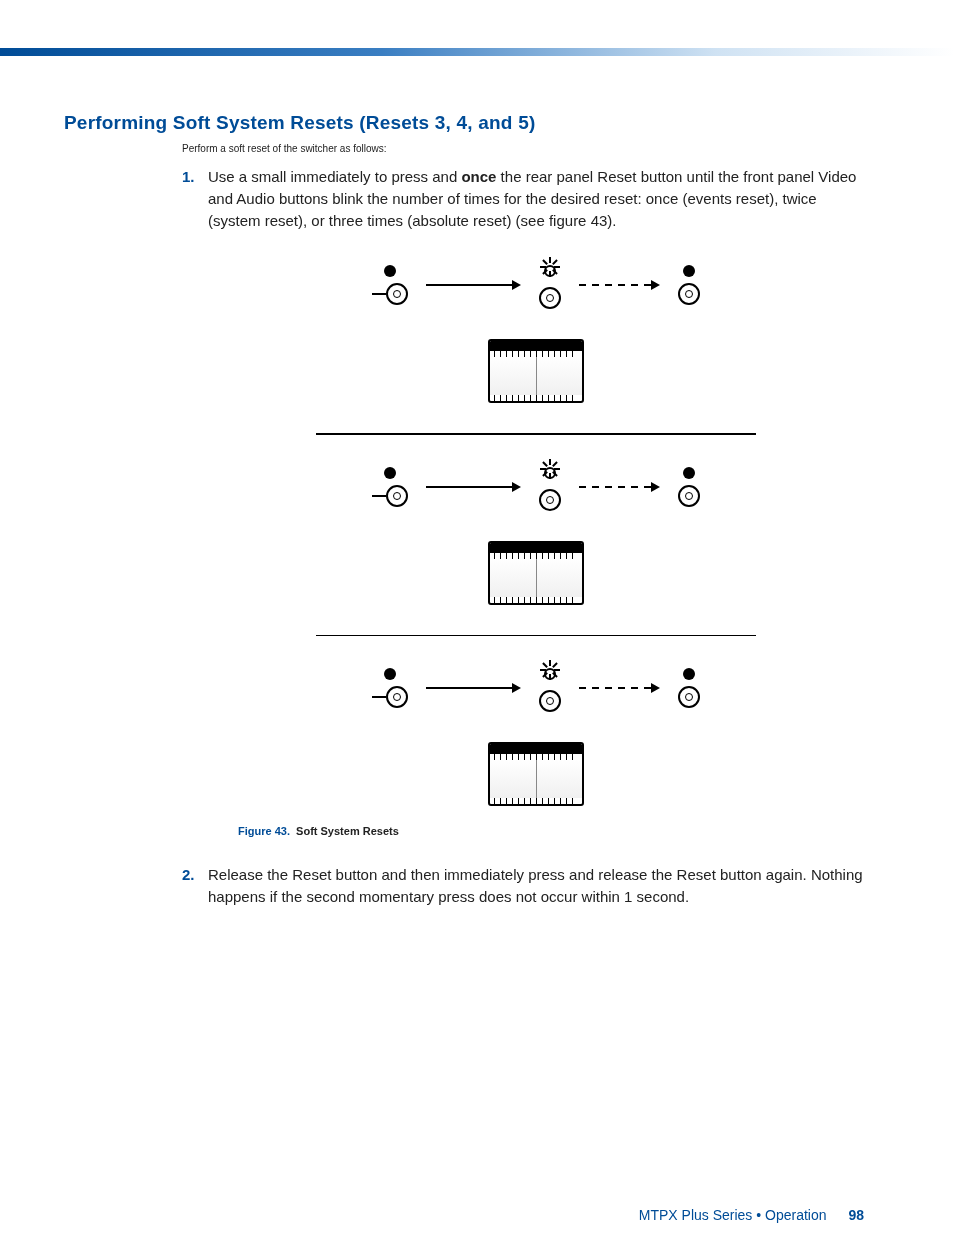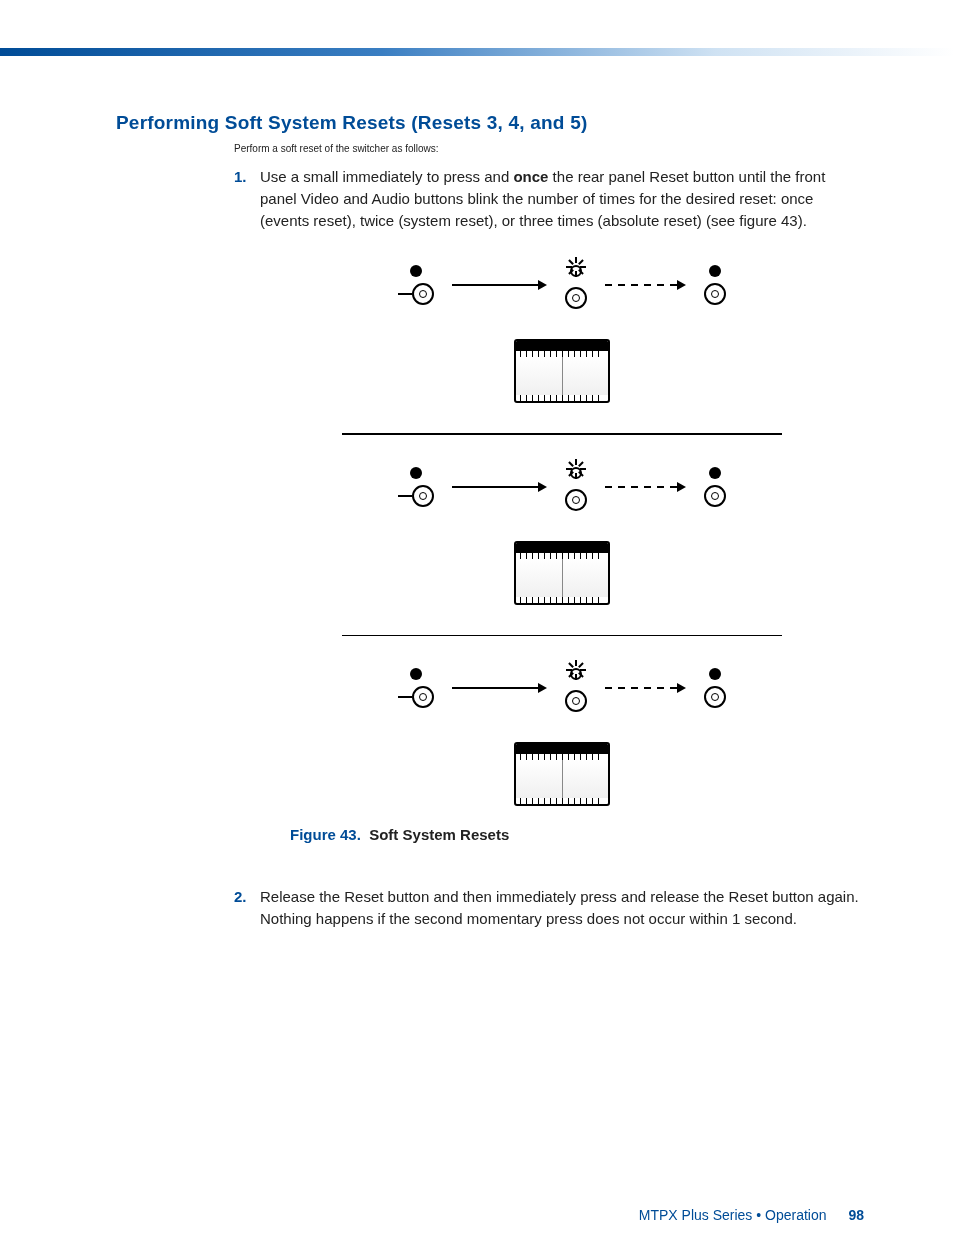--- a/index.html
+++ b/index.html
@@ -1,26 +1,26 @@
 <!DOCTYPE html>
 <html><head>
 <meta charset="utf-8">
 <style>
   html,body{margin:0;padding:0;background:#fff;font-family:"Segoe UI",Arial,sans-serif;color:#222}
   .page{width:954px;height:1235px;position:relative;box-sizing:border-box}
   .topbar{height:8px;background:linear-gradient(90deg,#004c97 0%,#3a7ec2 40%,#cfe2f3 75%,#fff 100%);margin:48px 0 0 0}
-  .content{padding:56px 90px 0 116px}
+  .content{padding:56px 90px 0 64px}
   h2{color:#004c97;font-weight:700;font-size:19px;margin:0 0 8px 0;letter-spacing:.2px}
   .intro{margin:0 0 10px 118px;font-size:10px;line-height:1.4}
   ol{margin:0 0 0 118px;padding:0;list-style:none;counter-reset:step}
   ol>li{counter-increment:step;position:relative;padding-left:26px;font-size:15px;line-height:1.45;margin-bottom:14px}
   ol>li::before{content:counter(step)".";position:absolute;left:0;top:0;font-weight:700;color:#004c97}
   .bold{font-weight:700}
   .figwrap{margin:30px 0 18px 0;text-align:center}
-  .figcap{margin:10px 0 40px 30px;font-size:15px}
+  .figcap{margin:10px 0 24px 30px;font-size:11px}
   .figcap .fn{color:#004c97;font-weight:700}
   .figcap .ft{font-weight:700;color:#222}
   .footer{position:absolute;bottom:60px;right:90px;font-size:14px}
   .footer .doc{color:#004c97;font-weight:400}
   .footer .pg{color:#004c97;font-weight:700;margin-left:18px}
   
   .panel{display:flex;flex-direction:column;align-items:center;gap:24px}
   .row{display:flex;align-items:center;justify-content:center;gap:18px}
   .btn-unit{display:flex;flex-direction:column;align-items:center;gap:6px}
   .dot{width:12px;height:12px;border-radius:50%;background:#000}

